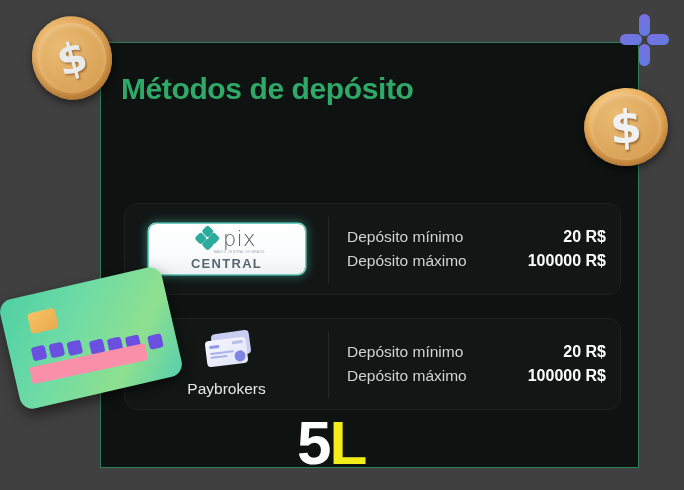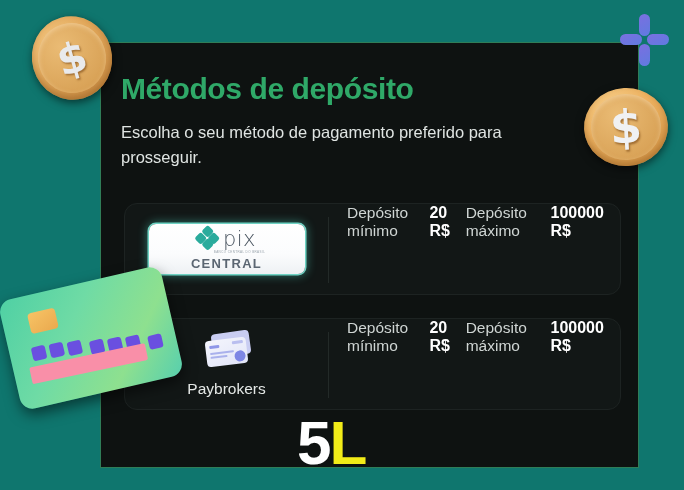--- a/index.html
+++ b/index.html
@@ -1,21 +1,21 @@
 <!DOCTYPE html>
 <html><head>
 <meta charset="utf-8">
 <style>
   * { margin:0; padding:0; box-sizing:border-box; }
   html,body{
     width:684px; height:490px; overflow:hidden;
     background:#1b1f1e;
     font-family:"Liberation Sans", sans-serif;
   }
-  #stage{ position:relative; width:684px; height:490px; background:#0f766e; }
+  #stage{ position:relative; width:684px; height:490px; background:#404040; }
 
   
   #panel{
     position:absolute; left:100px; top:42px;
     width:539px; height:426px;
     background:#0e1211;
     border:1px solid #2f7d58;
     overflow:hidden;
   }
 
@@ -98,21 +98,21 @@
   #pb-icon .stripe-c{ position:absolute; left:4px; top:16px; width:17px; height:2px; background:#aab1ec; border-radius:1px;}
   #pb-icon .dots{ position:absolute; right:3px; top:3px; width:11px; height:3px; background:#b9beef; border-radius:1px;}
   #pb-icon .circ{ position:absolute; right:2px; bottom:2px; width:11px; height:11px; border-radius:50%; background:#7d86e4;}
   #pb-label{
     margin-top:7px; color:#e4e8e6; font-size:15.5px;
   }
 
   
   .amounts{
     position:absolute; left:222px; top:0; right:14px; height:100%;
-    display:flex; flex-direction:row; justify-content:center; gap:6px;
+    display:flex; flex-direction:column; justify-content:center; gap:6px;
   }
   .amount-row{ display:flex; justify-content:space-between; align-items:baseline; }
   .amount-label{ color:#cfd5d3; font-size:15.5px; }
   .amount-value{ color:#ffffff; font-size:16px; font-weight:bold; }
 
   
   .deco{ position:absolute; }
 
   
   #coin-small{
@@ -189,21 +189,20 @@
 </style>
 </head>
 <body>
 
 <div id="stage">
 
   <div id="panel">
 
     <div id="heading">
       <div id="page-title">Métodos de depósito</div>
-      <div id="page-subtitle">Escolha o seu método de pagamento preferido para prosseguir.</div>
     </div>
 
     <div class="method-card" id="card-pix">
       <div class="card-divider"></div>
 
       <div class="brand-cell">
         <div id="pix-plate">
           <div id="pix-logo-row">
             <span class="pix-diamond">
               <i class="t"></i>

